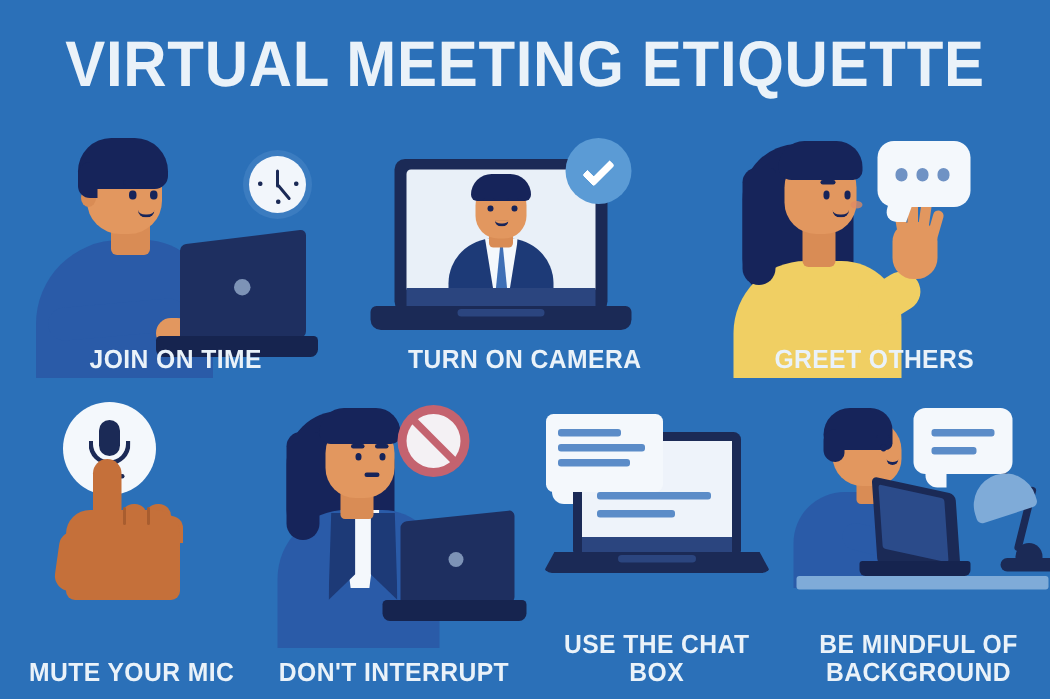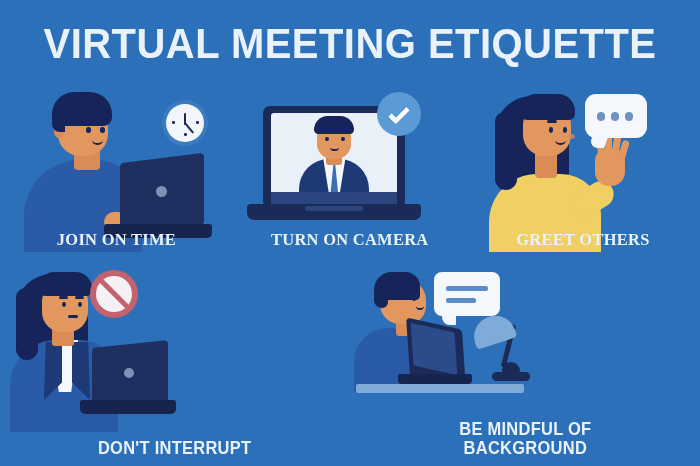--- a/index.html
+++ b/index.html
@@ -27,21 +27,21 @@
     line-height:46px;
     font-weight:bold;
     letter-spacing:0.5px;
     transform:scaleX(0.93);
     transform-origin:center top;
     white-space:nowrap;
   }
 
   
   .row { position:absolute; left:0; width:700px; display:flex; }
-  .row1 { top:82px; height:170px;font-family:Liberation Serif, serif; }
+  .row1 { top:82px; height:170px; }
   .row2 { top:262px; height:200px; }
 
   .cell {
     position:relative;
     flex:1 1 0;
     height:100%;
     display:flex;
     flex-direction:column;
     align-items:center;
     justify-content:flex-end;
@@ -309,20 +309,38 @@
         <div class="abs dot d1"></div>
         <div class="abs dot d2"></div>
         <div class="abs dot d3"></div>
       </div>
       <div class="caption">GREET OTHERS</div>
     </div>
   </div>
 
   <div class="row row2">
 
+    <div class="cell c4">
+      <div class="art">
+        <div class="abs circle"></div>
+        <div class="abs mic-b"></div>
+        <div class="abs mic-u"></div>
+        <div class="abs mic-s"></div>
+        <div class="abs mic-f"></div>
+        <div class="abs ifing"></div>
+        <div class="abs thumb"></div>
+        <div class="abs kn k1"></div>
+        <div class="abs kn k2"></div>
+        <div class="abs kn k3"></div>
+        <div class="abs palm"></div>
+        <div class="abs crease cr1"></div>
+        <div class="abs crease cr2"></div>
+      </div>
+      <div class="caption">MUTE YOUR MIC</div>
+    </div>
 
     <div class="cell c5">
       <div class="art">
         <div class="abs hairback"></div>
         <div class="abs torso"></div>
         <div class="abs shirt"></div>
         <div class="abs lapelL"></div>
         <div class="abs lapelR"></div>
         <div class="abs neck"></div>
         <div class="abs head"></div>
@@ -336,20 +354,40 @@
         <div class="abs laptop-lid"></div>
         <div class="abs laptop-dot"></div>
         <div class="abs laptop-base"></div>
         <div class="abs no-out"></div>
         <div class="abs no-in"></div>
         <div class="abs no-sl"></div>
       </div>
       <div class="caption">DON'T INTERRUPT</div>
     </div>
 
+    <div class="cell c6">
+      <div class="art">
+        <div class="abs l-lid"></div>
+        <div class="abs l-scr"></div>
+        <div class="abs ln lb1"></div>
+        <div class="abs ln lb2"></div>
+        <div class="abs b-tail"></div>
+        <div class="abs b-back"></div>
+        <div class="abs ln la1"></div>
+        <div class="abs ln la2"></div>
+        <div class="abs ln la3"></div>
+        <div class="abs l-hinge"></div>
+        <div class="abs l-base"></div>
+        <div class="abs l-pad"></div>
+      </div>
+      <div class="caption">
+        <div>USE THE CHAT</div>
+        <div>BOX</div>
+      </div>
+    </div>
 
     <div class="cell c7">
       <div class="art">
         <div class="abs torso"></div>
         <div class="abs neck"></div>
         <div class="abs head"></div>
         <div class="abs hair"></div>
         <div class="abs hair2"></div>
         <div class="abs brow"></div>
         <div class="abs eye"></div>

